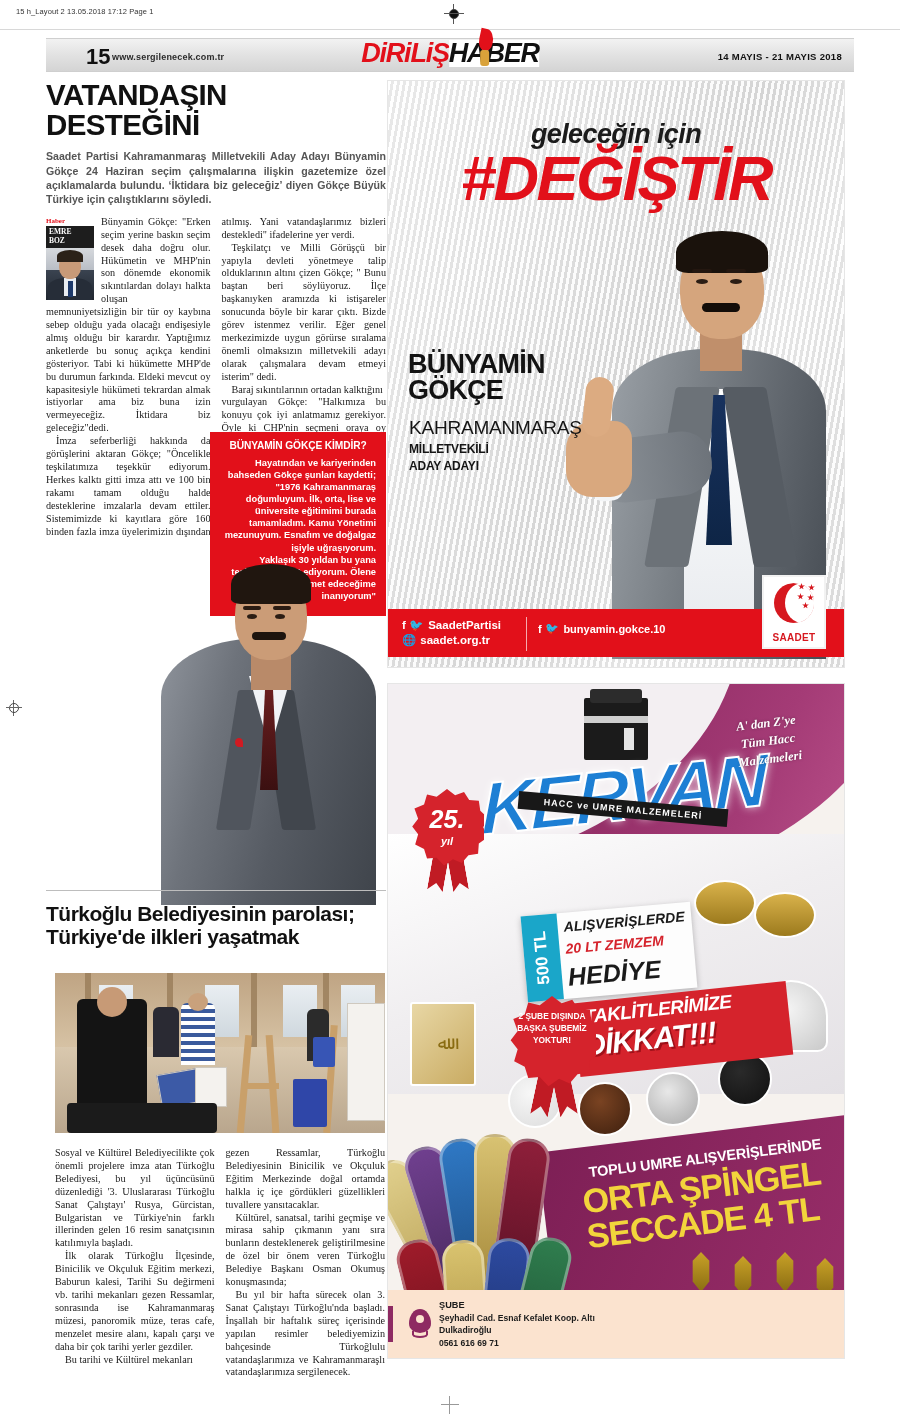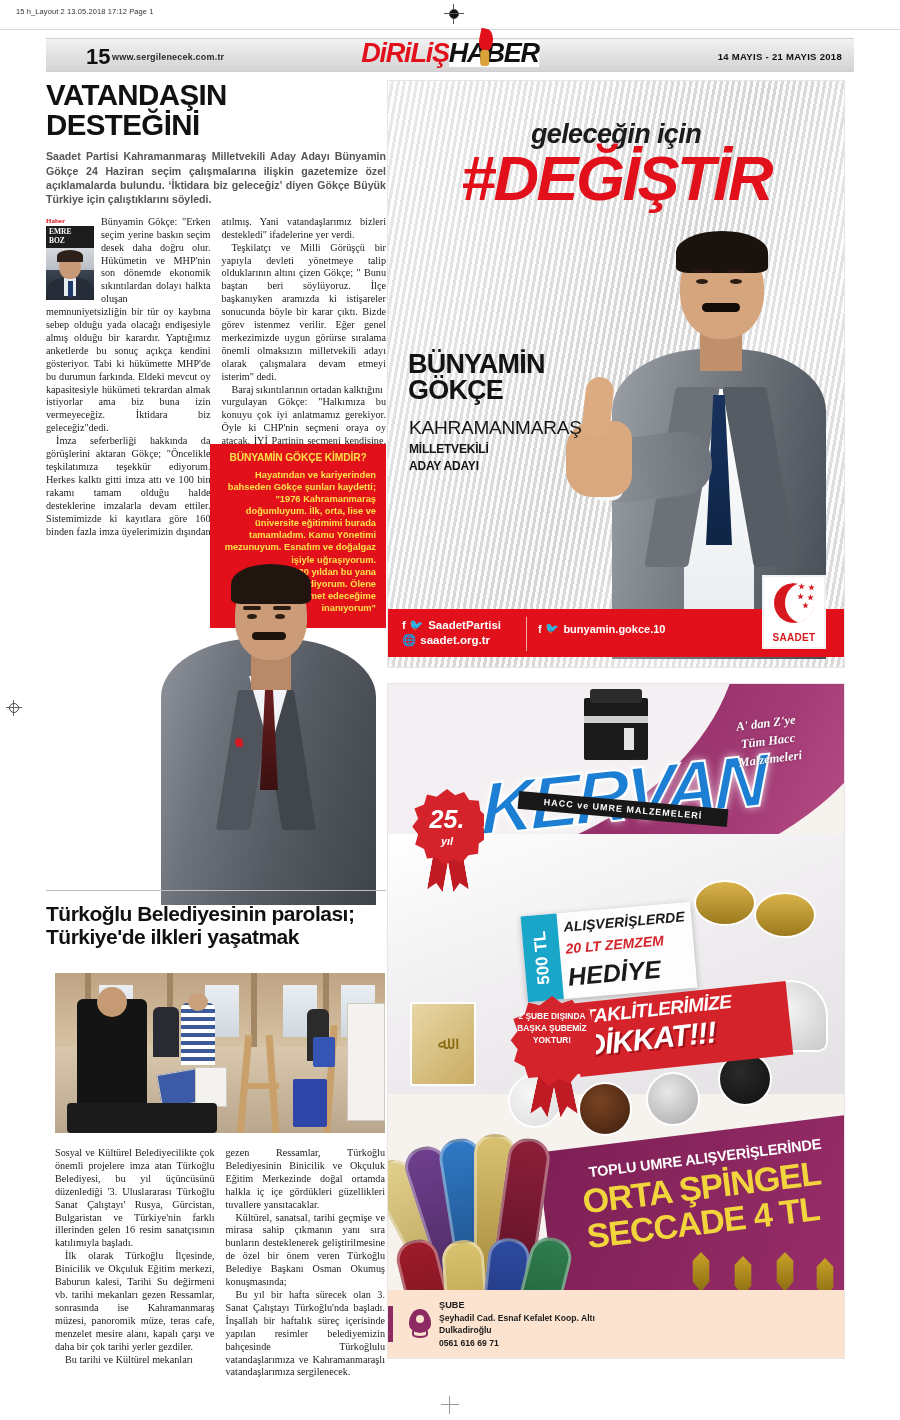--- a/index.html
+++ b/index.html
@@ -140,22 +140,22 @@
   .bodytext{
     font-family:"Liberation Serif", serif;
     font-size:10.2px; line-height:1.265; color:#1a1a1a;
     text-align:justify; hyphens:auto;
   }
   .bodytext p{ margin:0; text-indent:10px; }
   .bodytext p.noind{ text-indent:0; }
 
   
   .redbox{
-    position:absolute; left:210px; top:444px; width:176px; background:#e2101a;
-    color:#fde047; padding:8px 10px 14px 10px;
+    position:absolute; left:210px; top:432px; width:176px; background:#e2101a;
+    color:#ffffff; padding:8px 10px 14px 10px;
   }
   .redbox .rb-title{
     font-size:10.2px; font-weight:bold; letter-spacing:-0.1px;
     text-align:center; margin-bottom:6px; text-transform:uppercase;
   }
   .redbox .rb-body{
     font-size:9.3px; line-height:1.3; text-align:right; font-weight:bold;
   }
   .redbox .rb-body p{ margin:0; }
 

